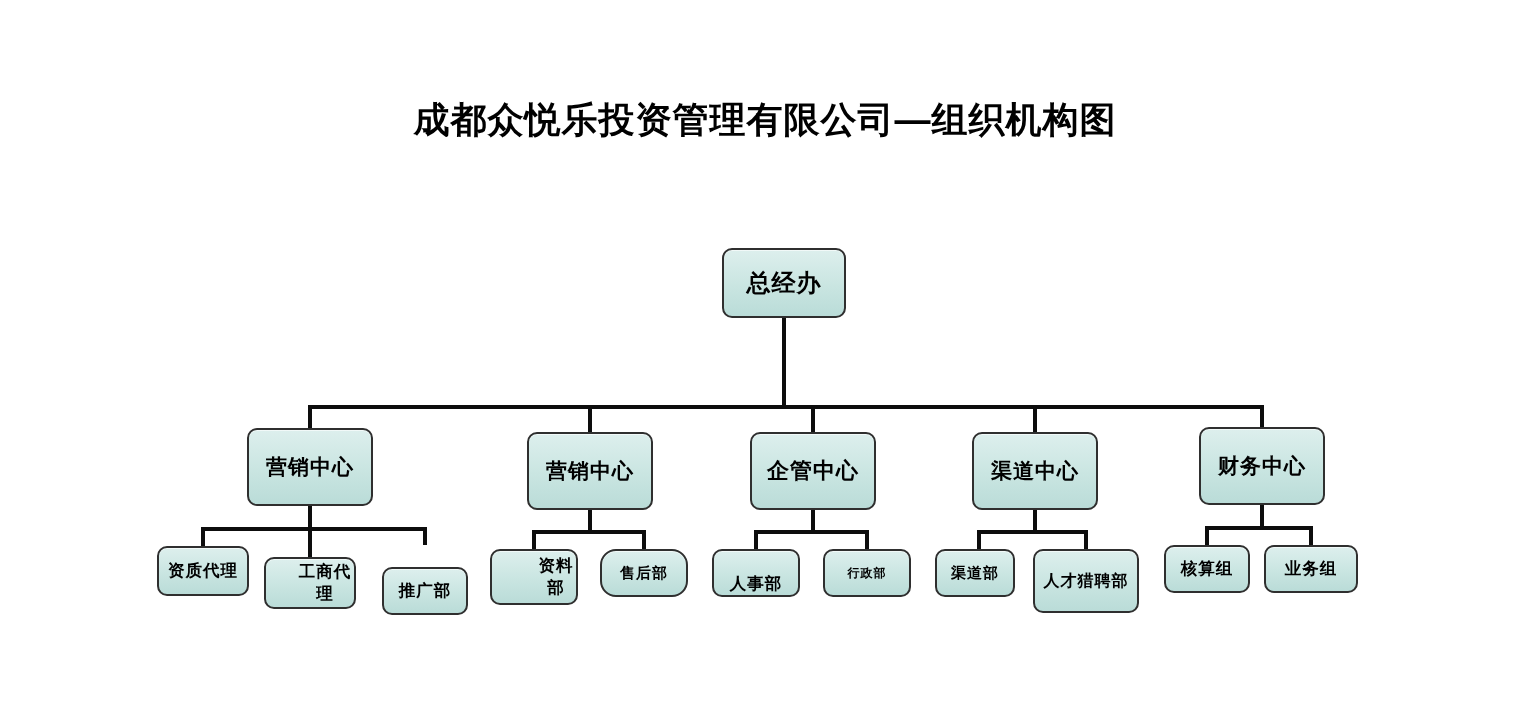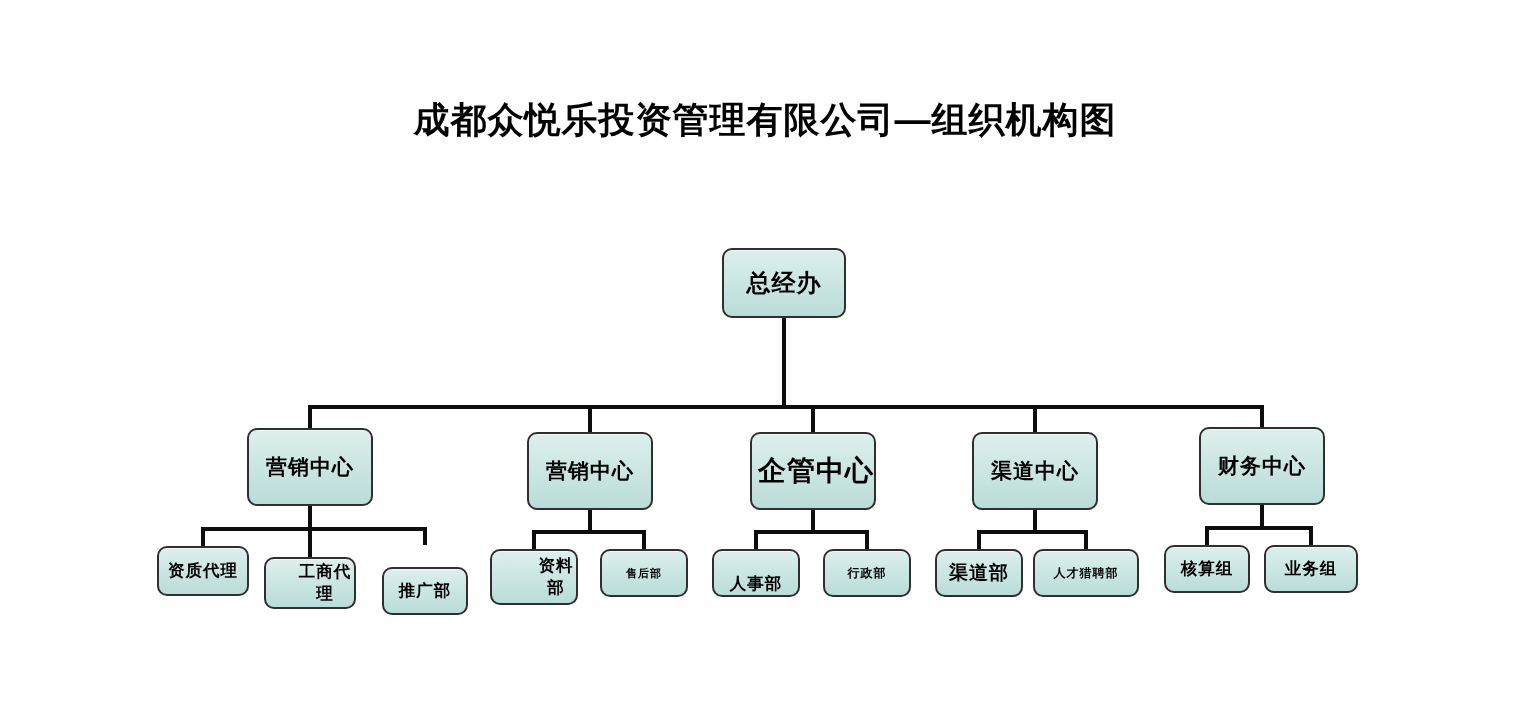--- a/index.html
+++ b/index.html
@@ -70,54 +70,54 @@
   <div id="nodes">
       <div class="node" style="left: 722px; top: 248px; width: 124px; height: 70px; font-size: 24px;">
         <span>总经办</span>
       </div>
       <div class="node" style="left: 247px; top: 428px; width: 126px; height: 78px; font-size: 21px;">
         <span>营销中心</span>
       </div>
       <div class="node" style="left: 527px; top: 432px; width: 126px; height: 78px; font-size: 21px;">
         <span>营销中心</span>
       </div>
-      <div class="node" style="left: 750px; top: 432px; width: 126px; height: 78px; font-size: 28px; justify-content: flex-end;">
+      <div class="node" style="left: 750px; top: 432px; width: 126px; height: 78px; font-size: 22px;">
         <span>企管中心</span>
       </div>
       <div class="node" style="left: 972px; top: 432px; width: 126px; height: 78px; font-size: 21px;">
         <span>渠道中心</span>
       </div>
       <div class="node" style="left: 1199px; top: 427px; width: 126px; height: 78px; font-size: 21px;">
         <span>财务中心</span>
       </div>
       <div class="node" style="left: 157px; top: 546px; width: 92px; height: 50px; font-size: 16.5px;">
         <span>资质代理</span>
       </div>
       <div class="node" style="left: 264px; top: 557px; width: 92px; height: 52px; font-size: 16.5px; padding-left: 30px;">
         <span>工商代理</span>
       </div>
       <div class="node" style="left: 382px; top: 545px; width: 86px; height: 48px; font-size: 16.5px; margin-top: 22px;">
         <span>推广部</span>
       </div>
       <div class="node" style="left: 490px; top: 549px; width: 88px; height: 56px; font-size: 16.5px; padding-left: 44px;">
         <span>资料部</span>
       </div>
-      <div class="node" style="left: 600px; top: 549px; width: 88px; height: 48px; font-size: 11px;">
+      <div class="node" style="left: 600px; top: 549px; width: 88px; height: 48px; font-size: 15px; border-radius: 16px;">
         <span>售后部</span>
       </div>
       <div class="node" style="left: 712px; top: 549px; width: 88px; height: 48px; font-size: 16.5px; align-items: flex-end;">
         <span>人事部</span>
       </div>
       <div class="node" style="left: 823px; top: 549px; width: 88px; height: 48px; font-size: 12px;">
         <span>行政部</span>
       </div>
-      <div class="node" style="left: 935px; top: 549px; width: 88px; height: 48px; font-size: 19px;">
+      <div class="node" style="left: 935px; top: 549px; width: 80px; height: 48px; font-size: 15px;">
         <span>渠道部</span>
       </div>
-      <div class="node" style="left: 1033px; top: 549px; width: 106px; height: 48px; font-size: 12px; align-items: center;">
+      <div class="node" style="left: 1033px; top: 549px; width: 106px; height: 64px; font-size: 16px; align-items: center;">
         <span>人才猎聘部</span>
       </div>
       <div class="node" style="left: 1164px; top: 545px; width: 86px; height: 48px; font-size: 16.5px;">
         <span>核算组</span>
       </div>
       <div class="node" style="left: 1264px; top: 545px; width: 94px; height: 48px; font-size: 16.5px;">
         <span>业务组</span>
       </div>
     </div>
 </div>

